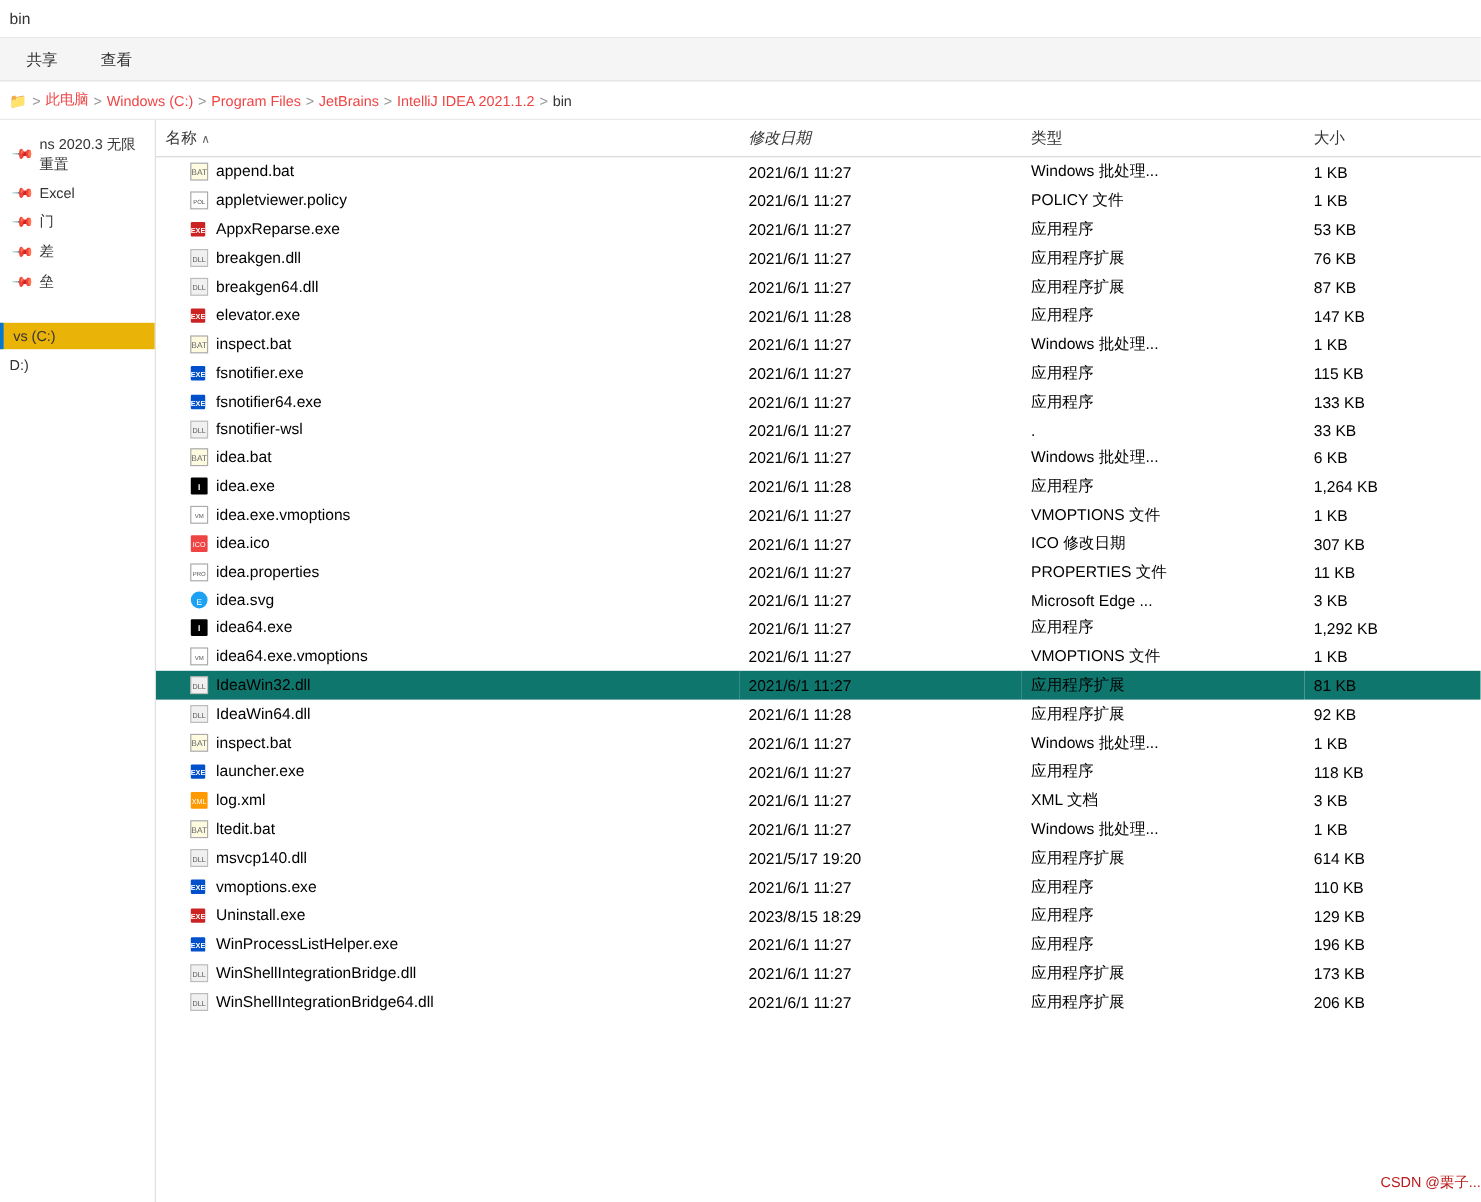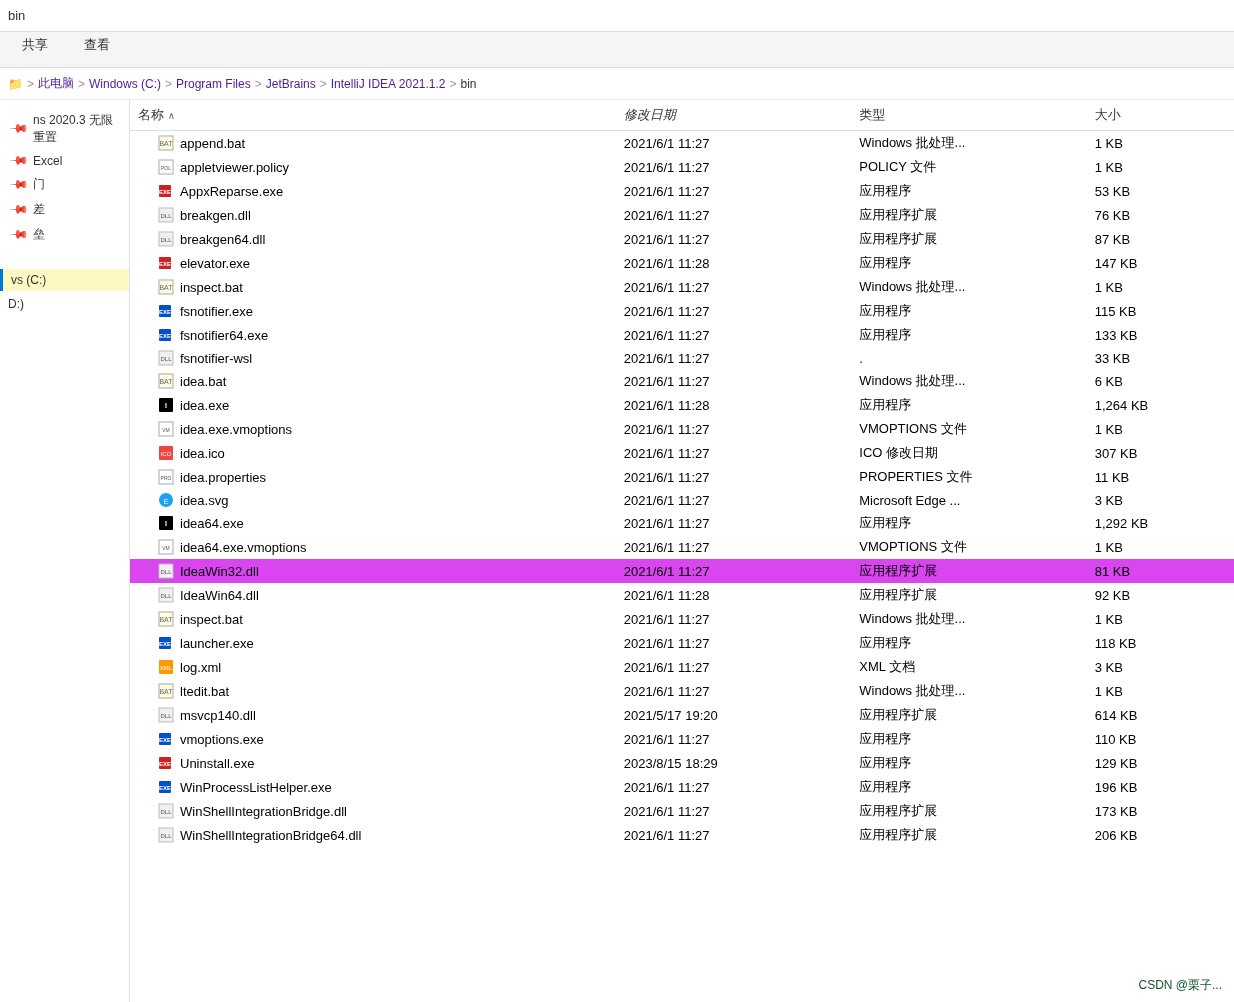--- a/index.html
+++ b/index.html
@@ -3,66 +3,66 @@
   <meta charset="utf-8">
   <style>
     * { margin: 0; padding: 0; box-sizing: border-box; }
     body { font-family: 'Microsoft YaHei', 'SimSun', Arial, sans-serif; font-size: 13px; background: #fff; color: #000; width: 1234px; height: 1002px; overflow: hidden; position: relative; }
     
     
     .title-bar { height: 32px; background: #fff; display: flex; align-items: center; padding: 0 8px; border-bottom: 1px solid #e0e0e0; }
     .title-text { font-size: 13px; color: #333; }
     
     
-    .toolbar { height: 36px; background: #f5f5f5; display: flex; align-items: flex-start; padding: 0 16px; border-bottom: 1px solid #ddd; gap: 24px; }
+    .toolbar { height: 36px; background: #f5f5f5; display: flex; align-items: center; padding: 0 16px; border-bottom: 1px solid #ddd; gap: 24px; }
     .toolbar-item { font-size: 13px; color: #333; cursor: pointer; padding: 4px 6px; }
     
     
     .breadcrumb { height: 32px; background: #fff; display: flex; align-items: center; padding: 0 8px; border-bottom: 1px solid #e8e8e8; font-size: 12px; color: #333; gap: 4px; }
     .breadcrumb-sep { color: #999; }
-    .breadcrumb-item { color: #4c1d95; cursor: pointer; }
+    .breadcrumb-item { color: #ef4444; cursor: pointer; }
     .breadcrumb-current { color: #333; font-weight: 500; }
     
     
     .main-layout { display: flex; height: calc(1002px - 100px); }
     
     
     .sidebar { width: 130px; background: #fff; border-right: 1px solid #e0e0e0; padding: 8px 0; overflow-y: auto; }
     .sidebar-item { padding: 4px 12px; font-size: 12px; color: #333; cursor: pointer; display: flex; align-items: center; gap: 6px; }
     .pin-icon { color: #0078d4; font-size: 12px; transform: rotate(45deg); display: inline-block; }
     
-    .sidebar-drive { padding: 4px 8px; font-size: 12px; color: #333; cursor: pointer; background: #fef9c3; border-left: 3px solid #0078d4; margin: 2px 0; }
+    .sidebar-drive { padding: 4px 8px; font-size: 12px; color: #333; cursor: pointer; background: #eab308; border-left: 3px solid #0078d4; margin: 2px 0; }
     .sidebar-drive2 { padding: 4px 8px; font-size: 12px; color: #333; cursor: pointer; }
 
     
     .content { flex: 1; overflow-y: auto; }
     
     
     .file-table { width: 100%; border-collapse: collapse; }
     .file-table thead th { position: sticky; top: 0; background: #fff; border-bottom: 1px solid #ddd; padding: 6px 8px; text-align: left; font-size: 13px; font-weight: 400; color: #333; cursor: pointer; user-select: none; white-space: nowrap; }
     .col-name { width: 330px; }
     .col-date { width: 160px; font-style: italic; }
     .col-type { width: 160px; }
     .col-size { width: 100px; text-align: right; }
     
     .file-table tbody tr { cursor: pointer; }
-    .file-table tbody tr.selected { background: #d946ef; }
+    .file-table tbody tr.selected { background: #0f766e; }
     
     .file-table td { padding: 3px 8px; font-size: 13px; color: #000; white-space: nowrap; }
     .td-size { color: #0000cc; }
-    .td-name { display: flex; align-items: center; gap: 6px; padding-left: 20px; }
+    .td-name { display: flex; align-items: flex-start; gap: 6px; padding-left: 20px; }
     
     
     .file-icon { width: 16px; height: 16px; display: inline-flex; align-items: center; justify-content: center; font-size: 11px; flex-shrink: 0; }
     
     
     .sort-arrow { font-size: 10px; color: #666; }
     
     
-    .watermark { position: absolute; bottom: 8px; right: 12px; font-size: 12px; color: #14532d; }
+    .watermark { position: absolute; bottom: 8px; right: 0; font-size: 12px; color: #b91c1c; }
   </style>
 </head>
 <body>
 
 <div class="title-bar">
   <span class="title-text">bin</span>
 </div>
 
 <div class="toolbar">
   <span class="toolbar-item">共享</span>

